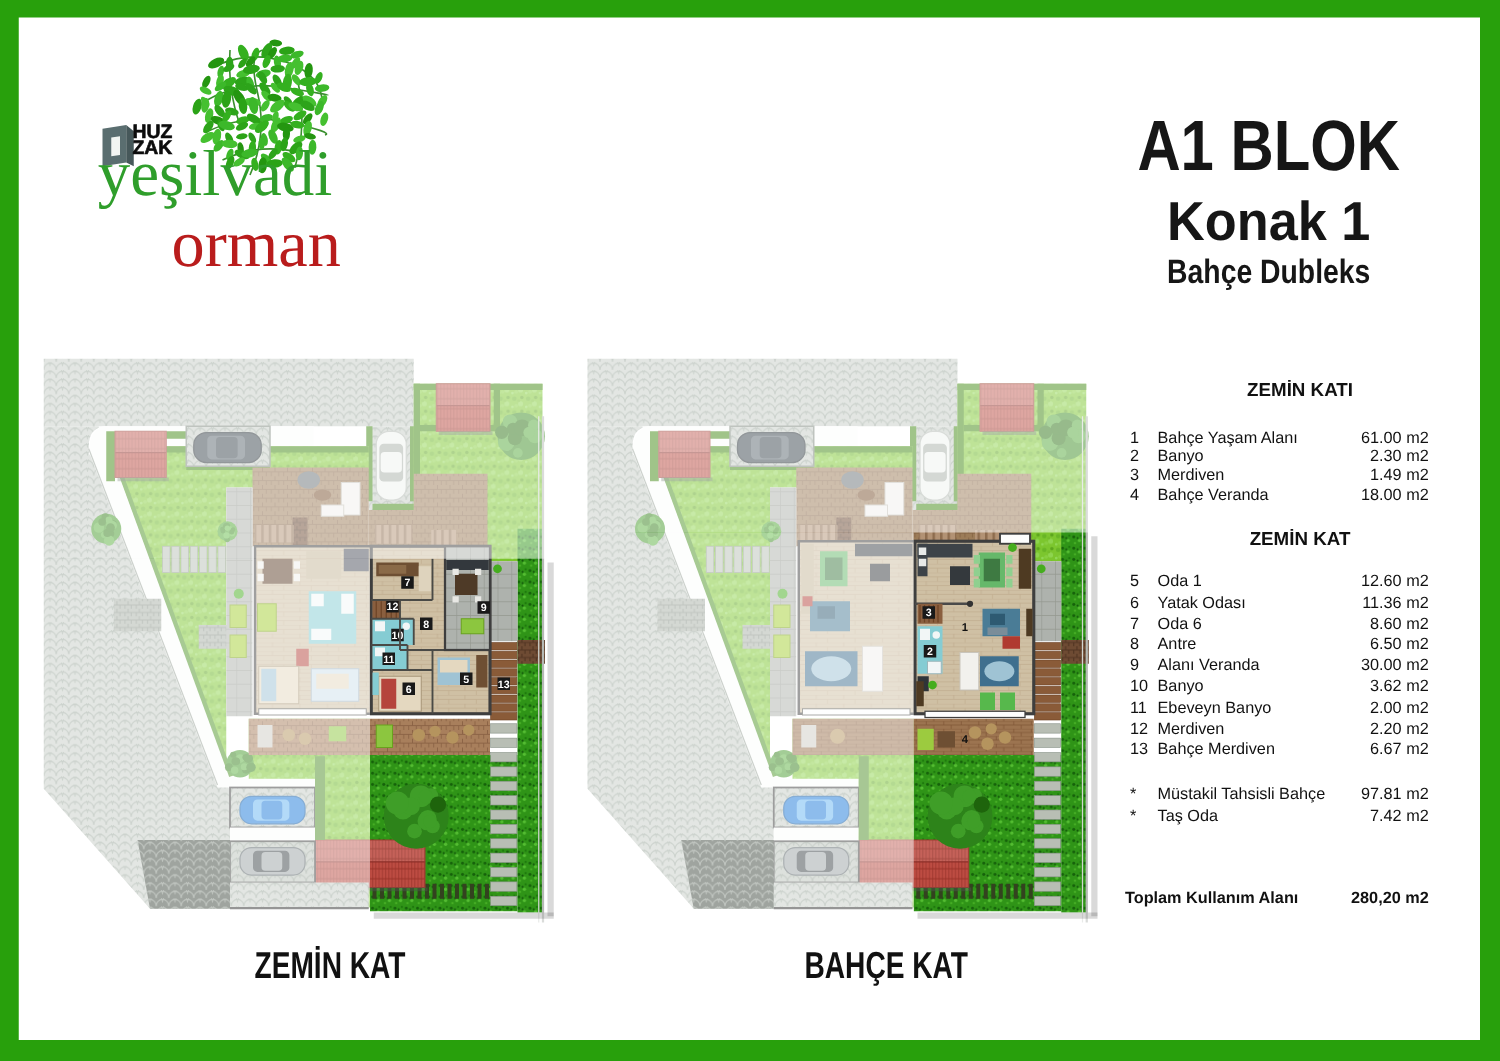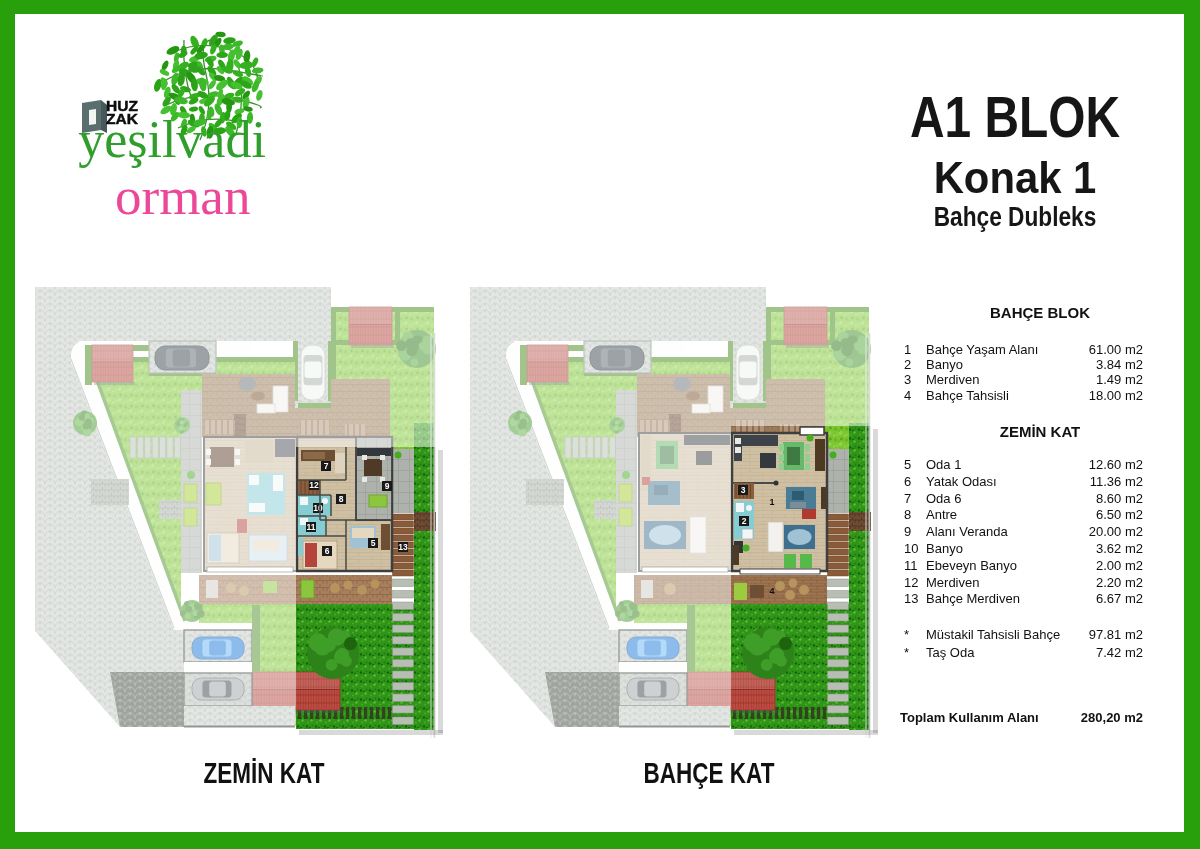--- a/index.html
+++ b/index.html
@@ -16,22 +16,22 @@
       font-size:15px;font-weight:bold;color:#111}
   .lr{position:absolute;left:900px;width:245px;height:16px;font-size:13px;color:#111}
   .ln{position:absolute;left:4px}
   .lm{position:absolute;left:26px;white-space:nowrap}
   .lv{position:absolute;right:2px;}
   .lt{font-weight:bold;font-size:13px}
   .pl{position:absolute;top:756px;width:300px;text-align:center;
       font-size:30px;font-weight:bold;color:#111;transform:scaleX(.75)}
   .yv{position:absolute;left:52px;top:110px;width:240px;text-align:center;
       font-family:"Liberation Serif",serif;font-size:52px;color:#2f9e2b}
-  .or{position:absolute;left:115px;top:166px;width:180px;text-align:left;
-      font-family:"Liberation Serif",serif;font-size:53px;color:#ec4899}
+  .or{position:absolute;left:115px;top:166px;width:180px;text-align:center;
+      font-family:"Liberation Serif",serif;font-size:53px;color:#b91c1c}
   .hz{position:absolute;left:106px;top:99px;font-size:15.5px;font-weight:bold;
       color:#0c0c0c;line-height:13px;-webkit-text-stroke:0.5px #0c0c0c;
       font-family:"Liberation Sans",sans-serif}
 </style></head>
 <body>
 <div class="page">
 
 <div class="frame"></div>
 
 <svg style="position:absolute;left:152px;top:30px" width="115" height="115" viewBox="0 0 115 115">
@@ -177,39 +177,39 @@
 <div class="yv">yeşilvadi</div>
 
 <div class="or">orman</div>
 
 <div class="t1">A1 BLOK</div>
 
 <div class="t2">Konak 1</div>
 
 <div class="t3">Bahçe Dubleks</div>
 
-<div class="lh" style="top:304px">BAHÇE BLOK</div>
+<div class="lh" style="top:304px">ZEMİN KATI</div>
     <div class="lr" style="top:342px">
       <span class="ln">1</span>
       <span class="lm">Bahçe Yaşam Alanı</span>
       <span class="lv">61.00 m2</span>
     </div>
     <div class="lr" style="top:357px">
       <span class="ln">2</span>
       <span class="lm">Banyo</span>
-      <span class="lv">3.84 m2</span>
+      <span class="lv">2.30 m2</span>
     </div>
     <div class="lr" style="top:372px">
       <span class="ln">3</span>
       <span class="lm">Merdiven</span>
       <span class="lv">1.49 m2</span>
     </div>
     <div class="lr" style="top:388px">
       <span class="ln">4</span>
-      <span class="lm">Bahçe Tahsisli</span>
+      <span class="lm">Bahçe Veranda</span>
       <span class="lv">18.00 m2</span>
     </div>
     <div class="lh" style="top:423px">ZEMİN KAT</div>
     <div class="lr" style="top:457px">
       <span class="ln">5</span>
       <span class="lm">Oda 1</span>
       <span class="lv">12.60 m2</span>
     </div>
     <div class="lr" style="top:474px">
       <span class="ln">6</span>
@@ -222,21 +222,21 @@
       <span class="lv">8.60 m2</span>
     </div>
     <div class="lr" style="top:507px">
       <span class="ln">8</span>
       <span class="lm">Antre</span>
       <span class="lv">6.50 m2</span>
     </div>
     <div class="lr" style="top:524px">
       <span class="ln">9</span>
       <span class="lm">Alanı Veranda</span>
-      <span class="lv">20.00 m2</span>
+      <span class="lv">30.00 m2</span>
     </div>
     <div class="lr" style="top:541px">
       <span class="ln">10</span>
       <span class="lm">Banyo</span>
       <span class="lv">3.62 m2</span>
     </div>
     <div class="lr" style="top:558px">
       <span class="ln">11</span>
       <span class="lm">Ebeveyn Banyo</span>
       <span class="lv">2.00 m2</span>

